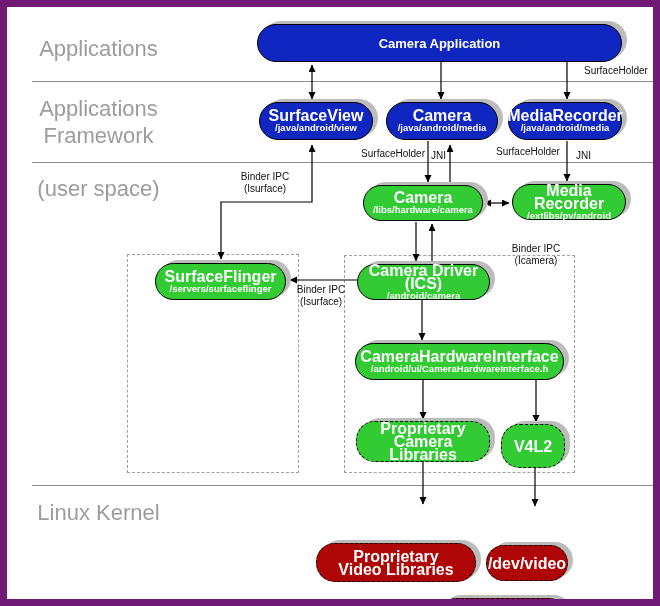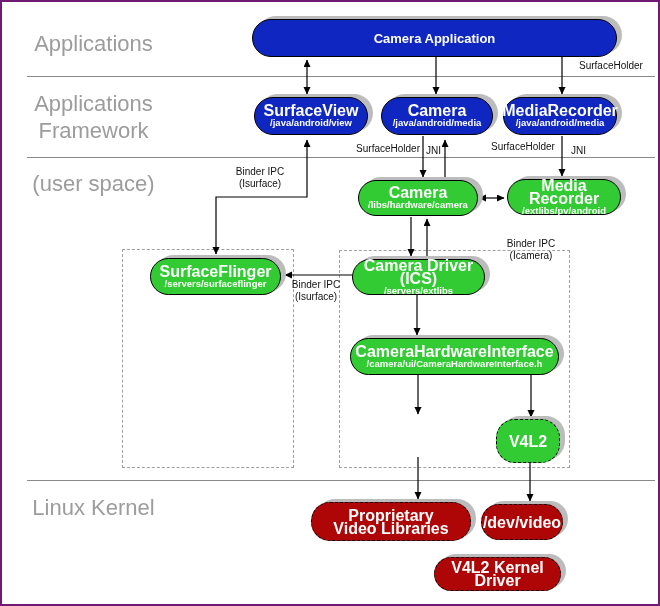--- a/index.html
+++ b/index.html
@@ -7,21 +7,21 @@
     --lib-green:#33cb33;
     --kernel-red:#ae0606;
     --shadow:#bcbcbc;
     --label-gray:#9c9c9c;
     --line-gray:#8a8a8a;
     --dash-gray:#a0a0a0;
   }
   html,body{margin:0;padding:0;background:#fff;}
   .canvas{
     position:relative;width:660px;height:606px;box-sizing:border-box;
-    border:2px solid #701a75;background:#fff;overflow:hidden;
+    border:7px solid #701a75;background:#fff;overflow:hidden;
     font-family:"Liberation Sans", sans-serif;
     padding-left:44px;
   }
   .sep{position:absolute;left:25px;width:628px;height:0;border-top:1px solid var(--line-gray);}
   .layer-label{
     position:absolute;left:14px;width:155px;text-align:center;
     color:var(--label-gray);font-size:22px;line-height:27px;
   }
   .dashed-box{
     position:absolute;border:1px dashed var(--dash-gray);box-sizing:border-box;
@@ -35,21 +35,21 @@
     border:1.6px solid #000;border-radius:19px;
     box-shadow:5px -3px 0 0 var(--shadow);
     font-weight:bold;
   }
   .node .t{font-size:16px;line-height:13px;}
   .node .t.big{font-size:13px;}
   .node .p{font-size:9.5px;line-height:11px;}
   .node.blue{background:var(--app-blue);}
   .node.green{background:var(--lib-green);}
   .node.green-dash{background:var(--lib-green);border-style:dashed;}
-  .node.red-dash{background:var(--kernel-red);border-style:dashed;}
+  .node.red-dash{background:var(--kernel-red);border-style:dashed;margin-top:36px;}
   .wire-label{
     position:absolute;z-index:4;color:#111;font-size:10px;line-height:12px;white-space:nowrap;
   }
   .wire-label.center{text-align:center;white-space:normal;}
   .wire-label.right{text-align:right;}
 </style>
 </head>
 <body>
 
 <div class="canvas">
@@ -129,27 +129,30 @@
     <div class="t">Media Recorder</div>
     <div class="p">/extlibs/pv/android</div>
   </div>
 
   <div class="node green" style="left:148px;top:256px;width:131px;height:37px">
     <div class="t">SurfaceFlinger</div>
     <div class="p">/servers/surfaceflinger</div>
   </div>
   <div class="node green" style="left:350px;top:257px;width:133px;height:36px">
     <div class="t">Camera Driver (ICS)</div>
-    <div class="p">/servers/extlibs</div>
+    <div class="p">/android/camera</div>
   </div>
   <div class="node green" style="left:348px;top:336px;width:209px;height:37px">
     <div class="t">CameraHardwareInterface</div>
-    <div class="p">/camera/ui/CameraHardwareInterface.h</div>
+    <div class="p">/android/ui/CameraHardwareInterface.h</div>
   </div>
 
+  <div class="node green-dash" style="left:349px;top:414px;width:134px;height:41px">
+    <div class="t" style="width:120px">Proprietary Camera Libraries</div>
+  </div>
   <div class="node green-dash" style="left:494px;top:417px;width:64px;height:44px">
     <div class="t">V4L2</div>
   </div>
 
   <div class="node red-dash" style="left:309px;top:500px;width:160px;height:39px">
     <div class="t" style="width:120px">Proprietary Video Libraries</div>
   </div>
   <div class="node red-dash" style="left:479px;top:502px;width:82px;height:36px">
     <div class="t">/dev/video</div>
   </div>

